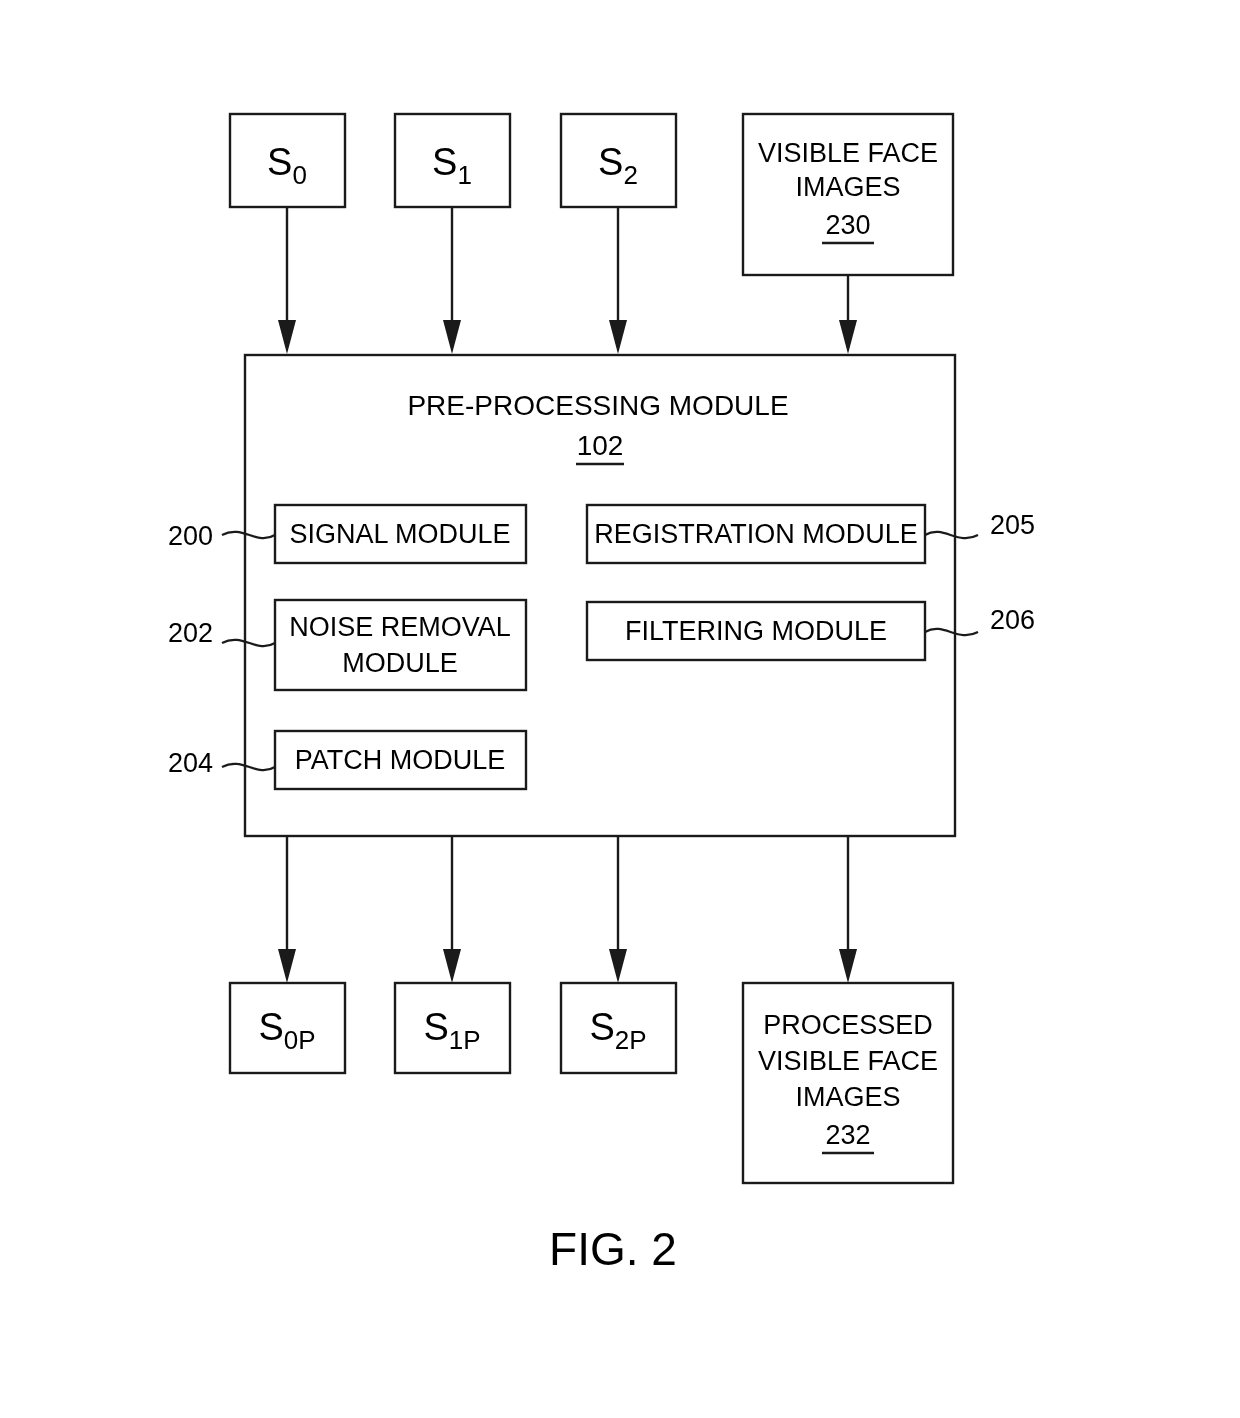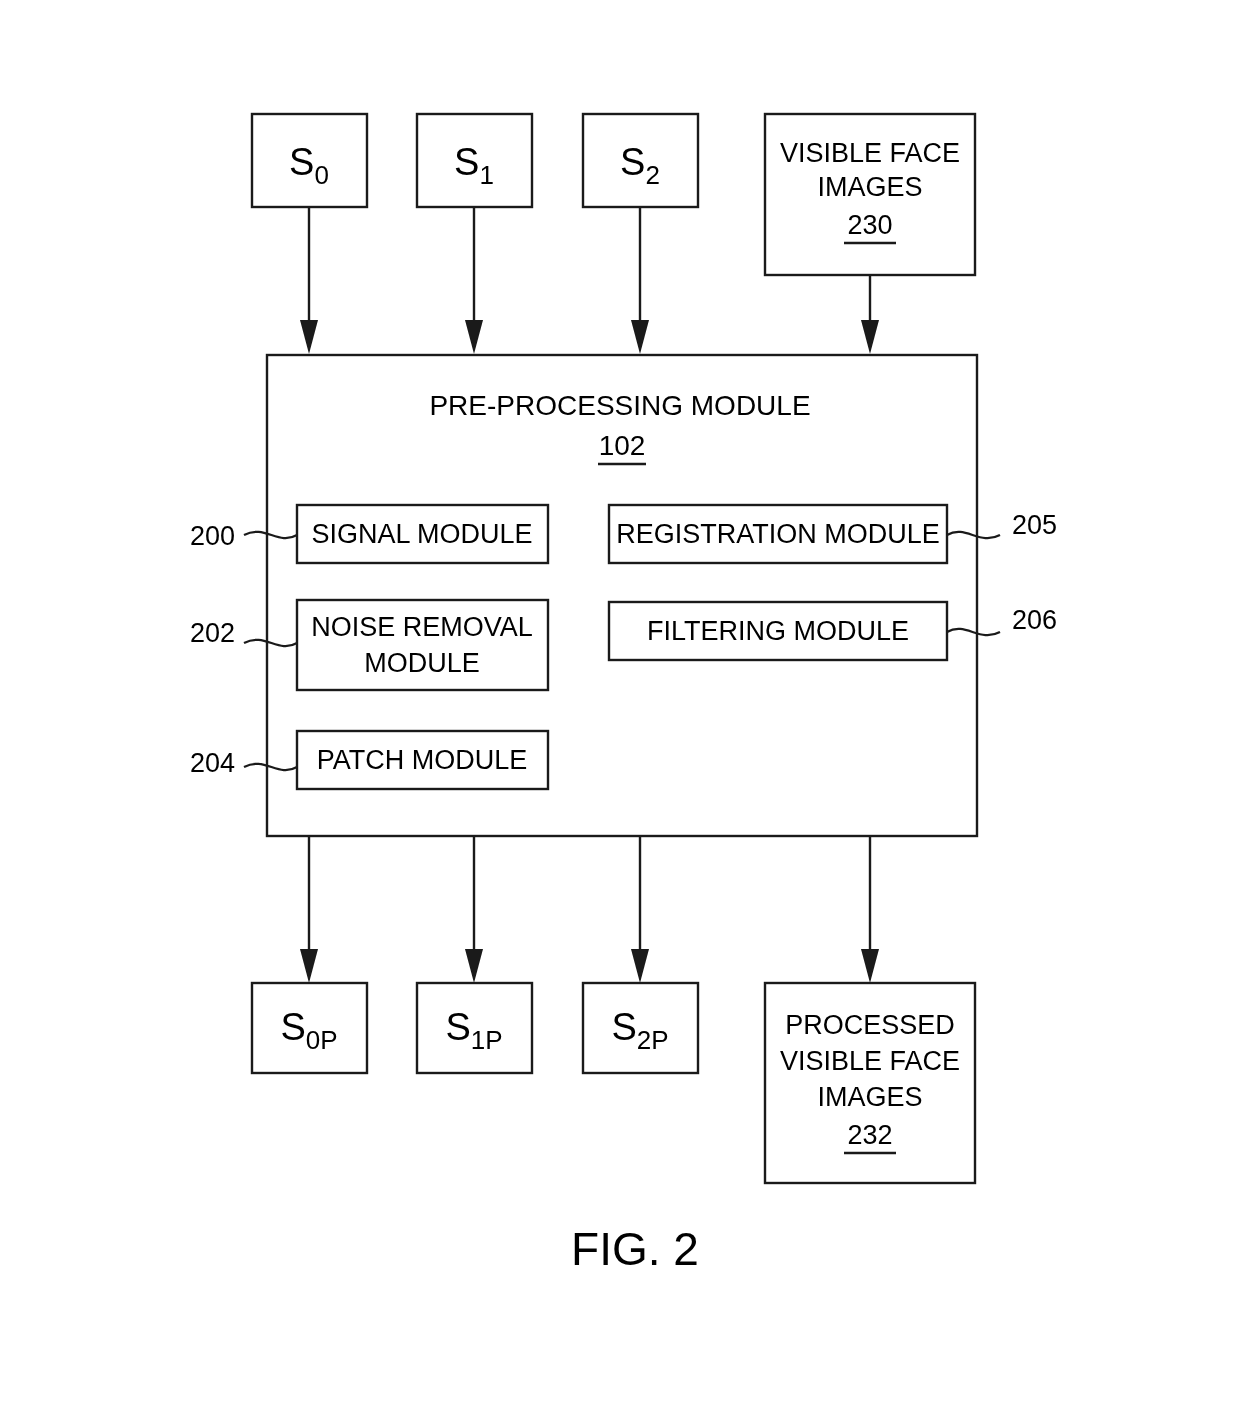--- a/index.html
+++ b/index.html
@@ -11,21 +11,20 @@
     width: 1240px;
     height: 1418px;
     font-family: "Liberation Sans", sans-serif;
     color: #000000;
     overflow: hidden;
   }
   #diagram-root {
     position: relative;
     width: 1128px;
     height: 1418px;
-    margin-left: 22px;
   }
   svg#figure {
     display: block;
     width: 1240px;
     height: 1418px;
   }
   .box {
     fill: #ffffff;
     stroke: #1a1a1a;
     stroke-width: 2.4;

